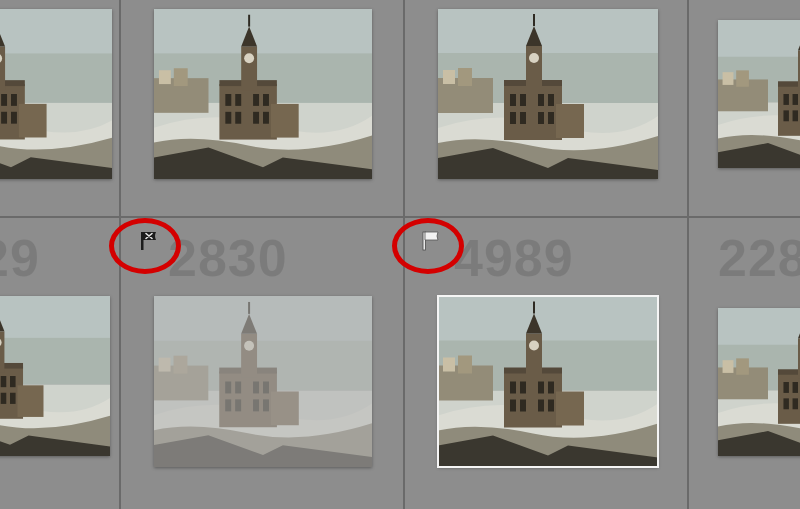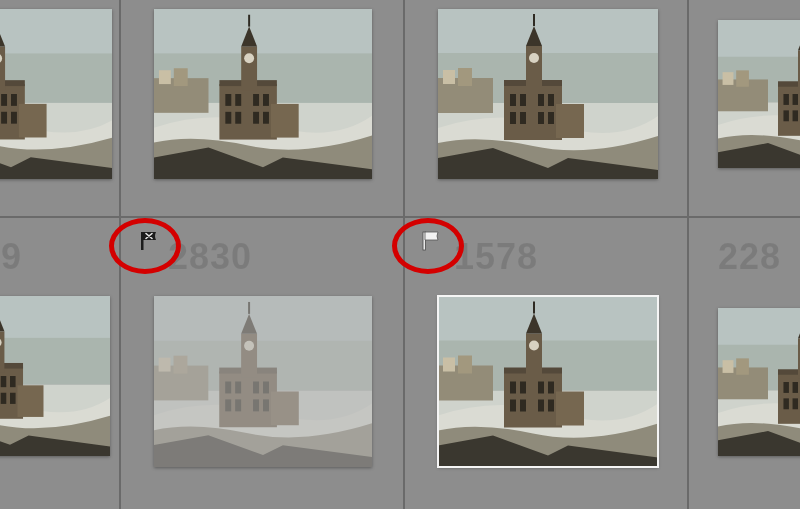--- a/index.html
+++ b/index.html
@@ -23,27 +23,26 @@
   .grid-line-v {
     position: absolute;
     top: 0;
     bottom: 0;
     width: 2px;
     background: #6a6a6a;
   }
 
   .cell-number {
     position: absolute;
-    font-size: 36px;
+    font-size: 52px;
     font-weight: 700;
     color: rgba(0,0,0,0.12);
     letter-spacing: 1px;
     pointer-events: none;
     user-select: none;
-    margin-top: 8px;
   }
 
   .thumb {
     position: absolute;
     background: #505050;
     box-shadow: 0 1px 3px rgba(0,0,0,0.35);
   }
   .thumb.selected {
     outline: 2px solid #f5f5f5;
     outline-offset: -1px;
@@ -167,21 +166,21 @@
   <svg viewBox="0 0 22 22">
       <use href="#flag-rejected"></use>
     </svg>
 </div>
 <div class="thumb rejected" style="left:154px; top:296px; width:218px; height:171px;">
   <svg viewBox="0 0 220 172" preserveAspectRatio="xMidYMid slice">
       <use href="#coast-scene"></use>
     </svg>
 </div>
 
-<div class="cell-number" style="left:454px; top:228px;">1578</div>
+<div class="cell-number" style="left:454px; top:228px;">4989</div>
 <div class="flag" style="left:420px; top:230px;">
   <svg viewBox="0 0 22 22">
       <use href="#flag-picked"></use>
     </svg>
 </div>
 <div class="thumb selected" style="left:438px; top:296px; width:220px; height:171px;">
   <svg viewBox="0 0 220 172" preserveAspectRatio="xMidYMid slice">
       <use href="#coast-scene"></use>
     </svg>
 </div>

